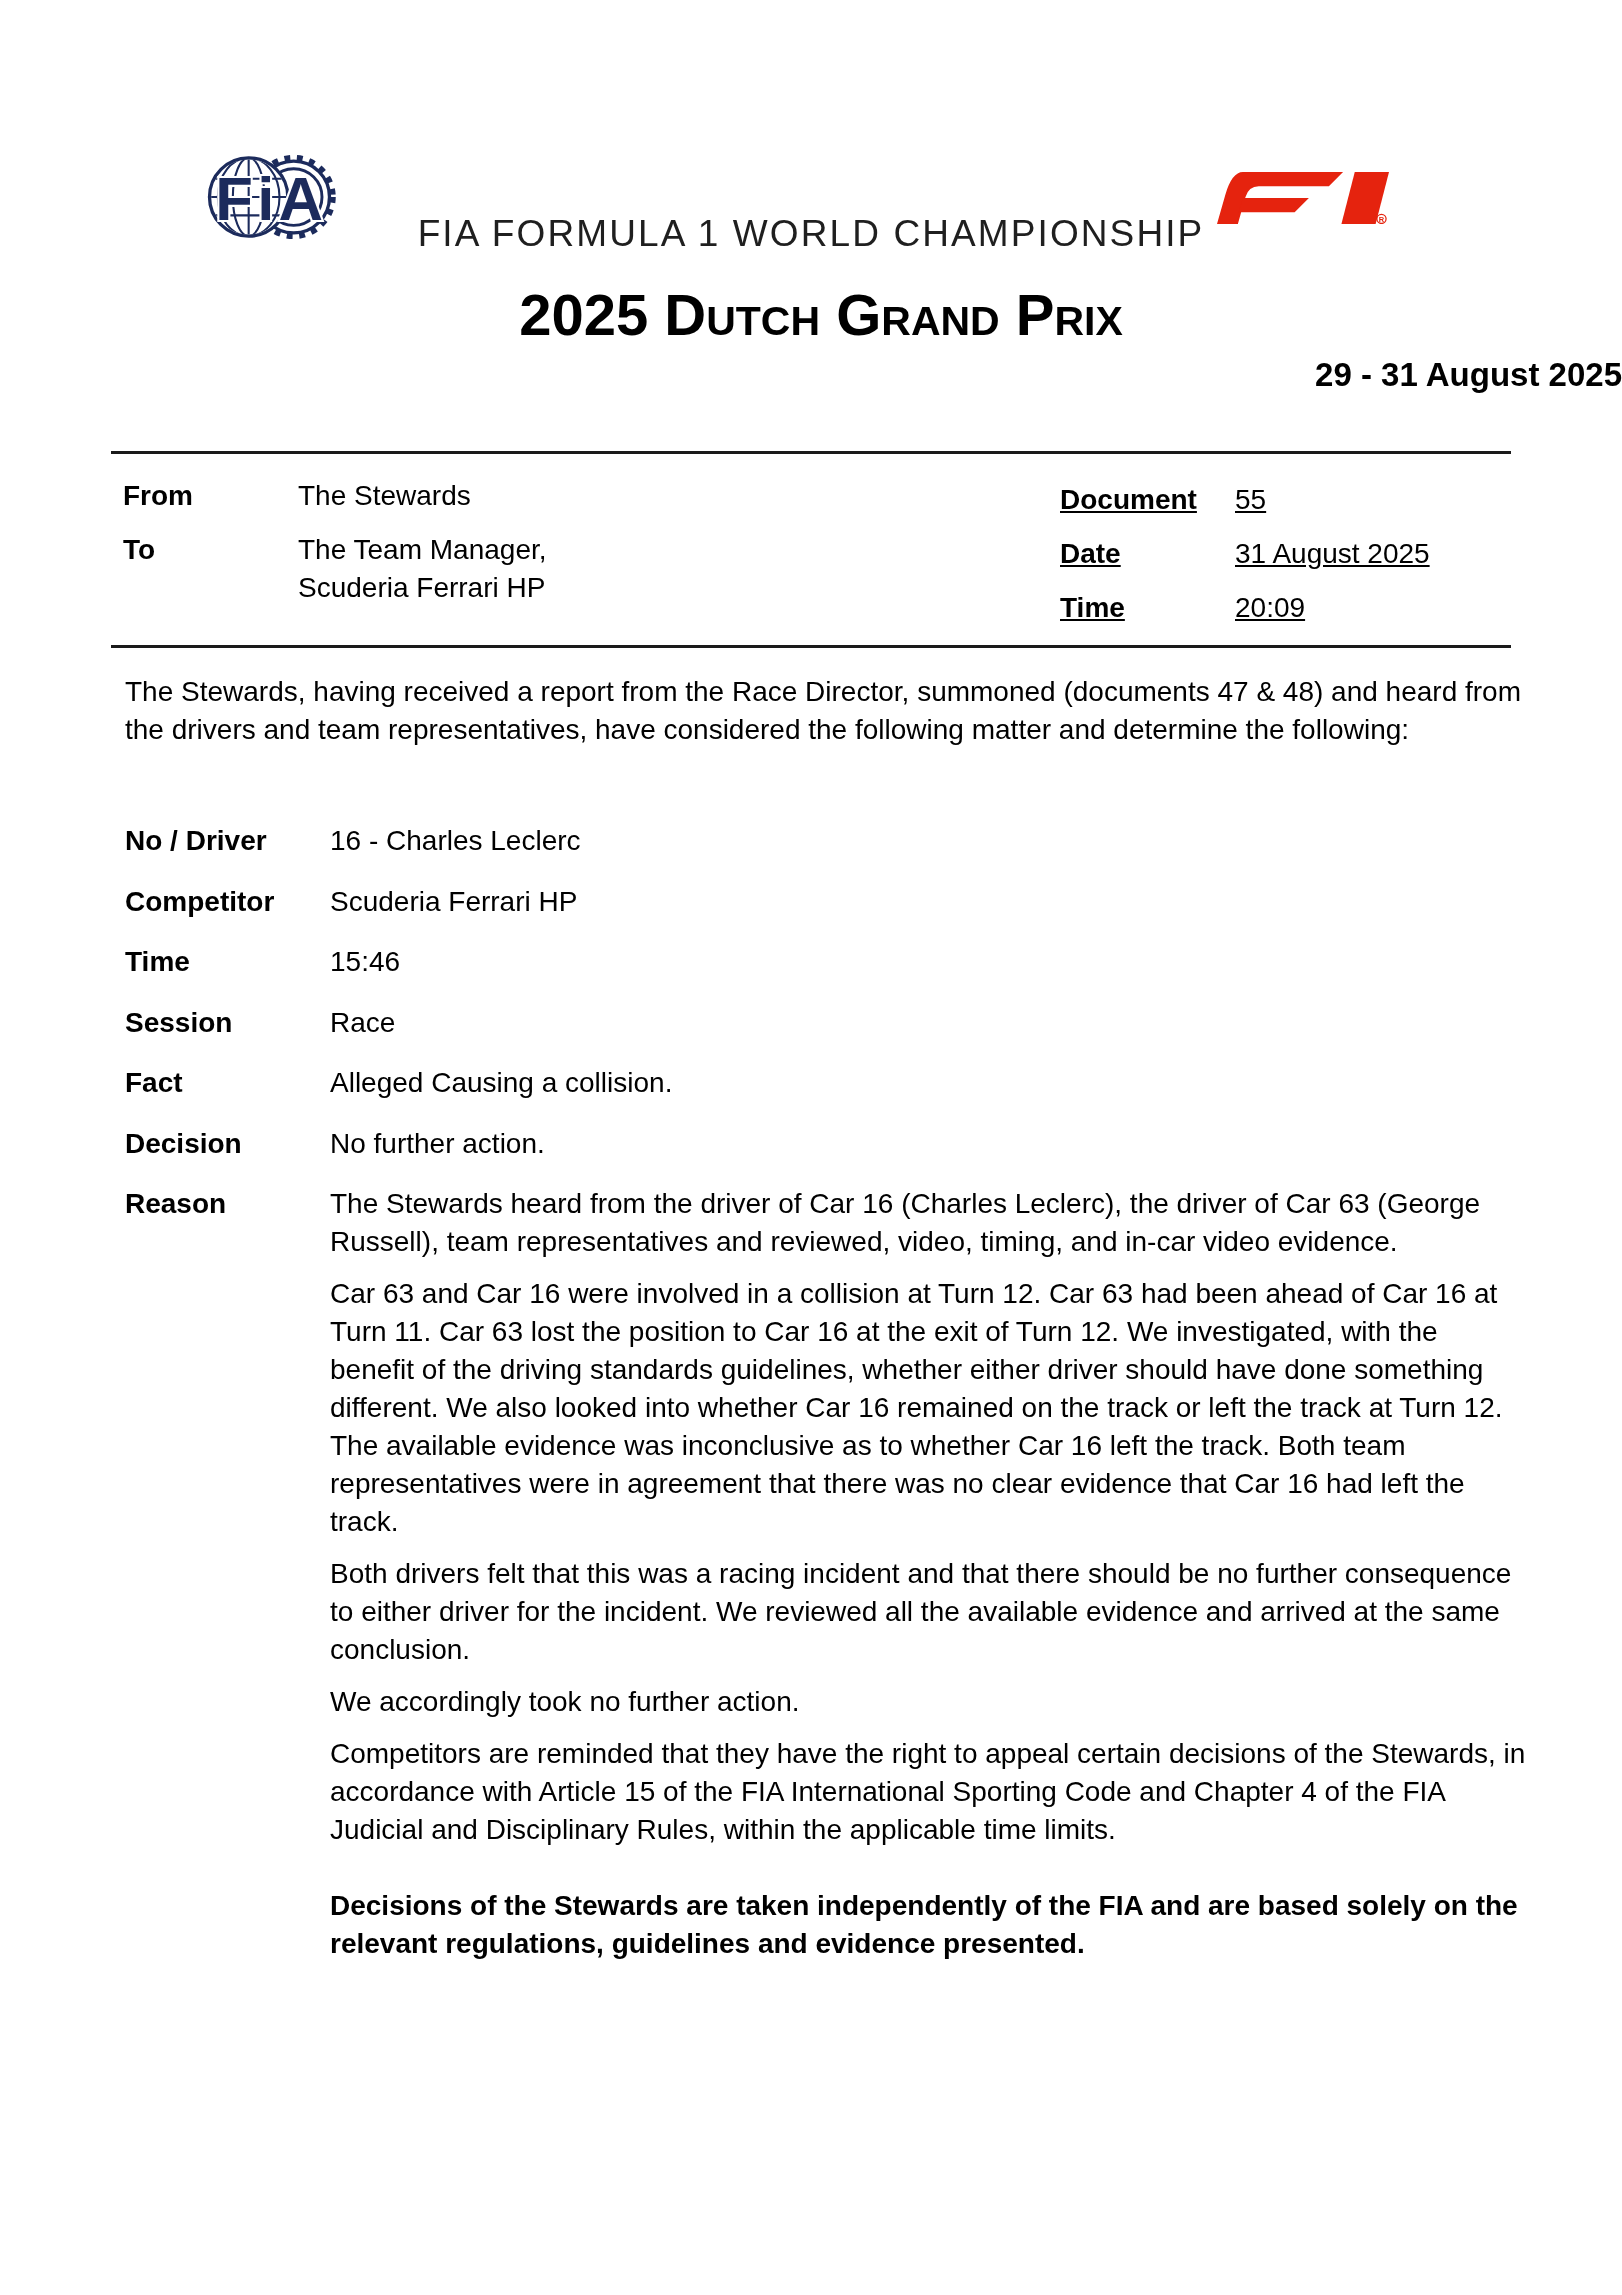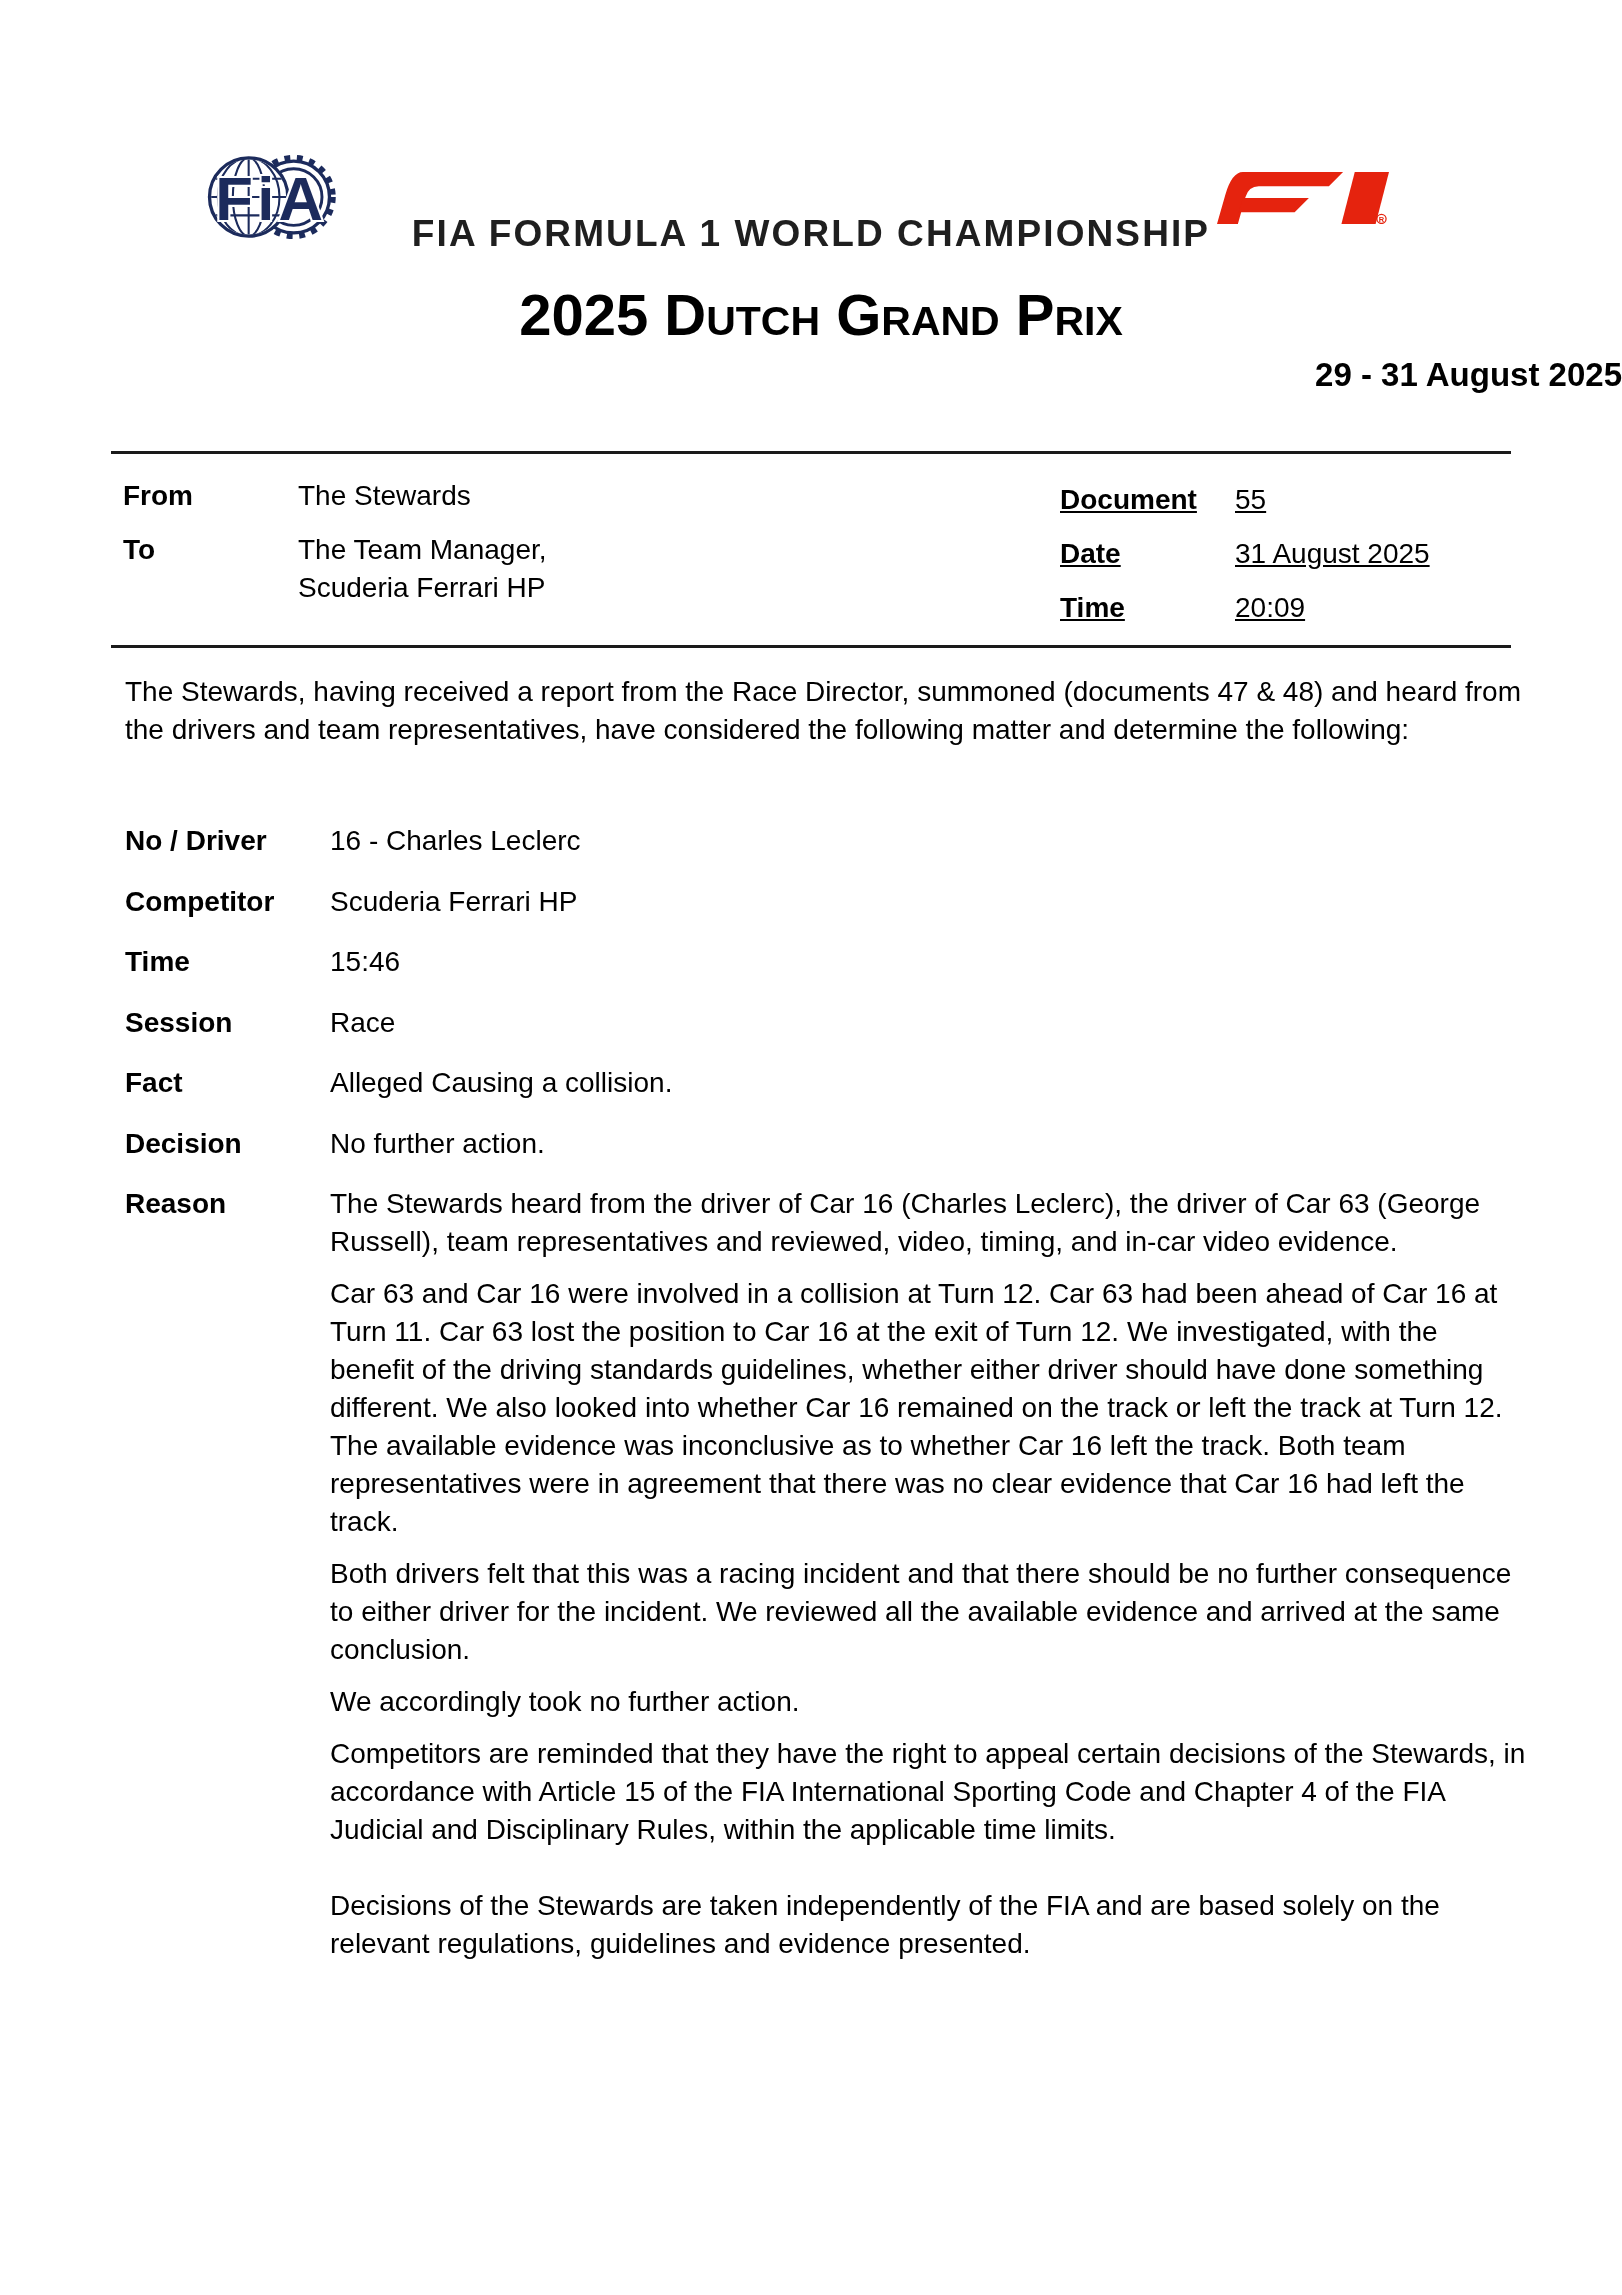--- a/index.html
+++ b/index.html
@@ -16,21 +16,21 @@
     overflow: hidden;
     border-radius: 23px;
   }
 
   
   .fia-logo { position: absolute; left: 207px; top: 150px; width: 130px; height: 94px; }
   .champ-text {
     position: absolute; top: 212px; left: 0; width: 100%;
     text-align: center;
     font-size: 37px; line-height: 43px;
-    font-weight: 700; letter-spacing: 2.1px;
+    font-weight: 400; letter-spacing: 2.1px;
     color: #1f1f1f;
   }
   .f1-logo { position: absolute; left: 1217px; top: 172px; width: 172px; height: 52px; }
 
   
   .doc-title {
     position: absolute; top: 279px; left: 0; width: 100%;
     text-align: center;
     font-size: 58px; line-height: 72px;
     font-weight: bold;
@@ -60,21 +60,21 @@
 
   
   .intro { position: absolute; top: 673px; left: 125px; width: 1403px; }
 
   
   .fields { position: absolute; top: 822px; left: 125px; width: 1403px; }
   .field-row { display: flex; margin-bottom: 22.5px; }
   .field-label { width: 205px; flex: none; font-weight: bold; }
   .field-value { flex: 1; }
   .reason-paragraphs p { margin: 0 0 14px 0; }
-  .reason-paragraphs p.spaced { margin-top: 38px; }
+  .reason-paragraphs p.spaced { margin-top: 38px; font-weight: bold; }
 </style>
 </head>
 <body>
 
 <div class="page">
 
   <svg class="fia-logo" viewBox="0 0 156 112" xmlns="http://www.w3.org/2000/svg" style="font-size:34px">
 
     <g stroke="#1c2b5c" fill="#ffffff">
       <circle cx="104" cy="56" r="47" fill="none" stroke-width="7" stroke-dasharray="7 8"></circle>

